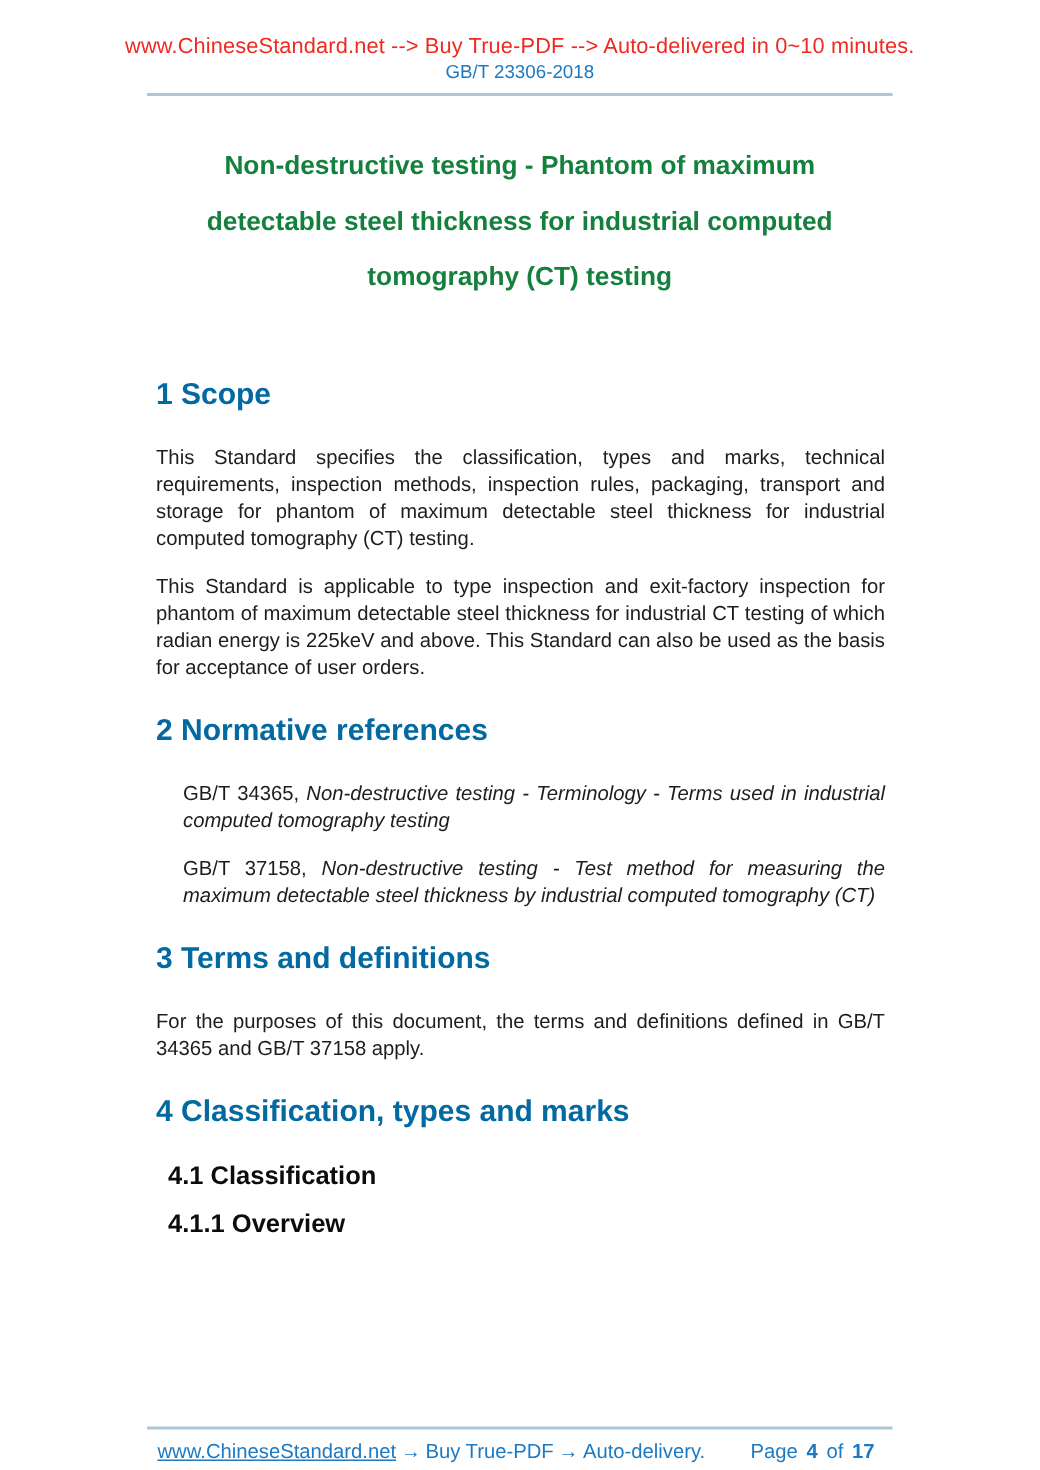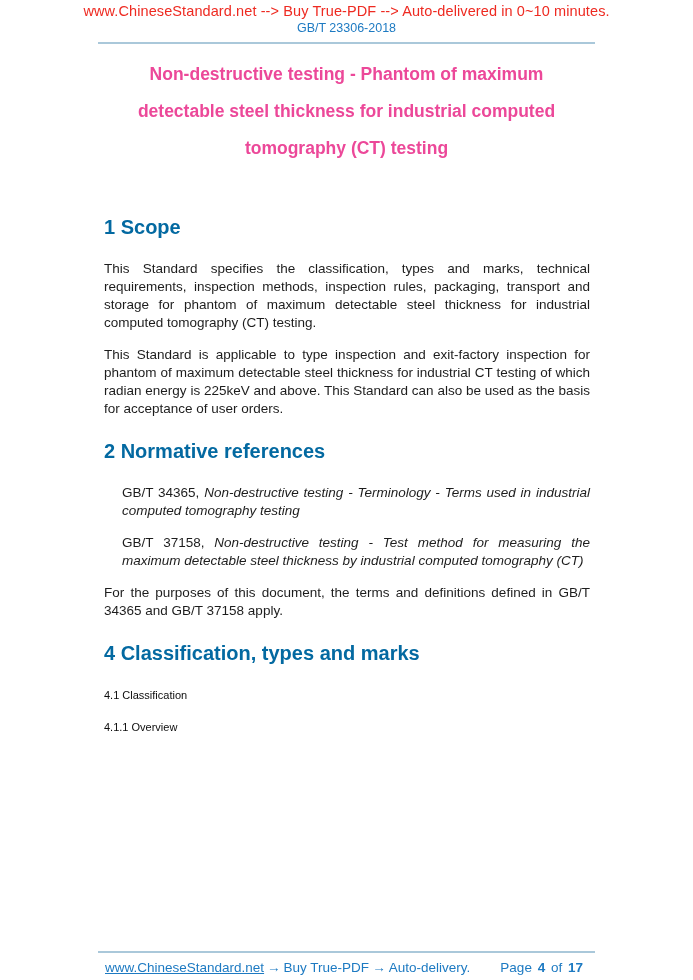--- a/index.html
+++ b/index.html
@@ -7,63 +7,63 @@
     position: relative;
     width: 693px;
     height: 980px;
     margin: 0 auto;
     background: #ffffff;
     font-family: "Liberation Sans", sans-serif;
     color: #1d1d1d;
     overflow: hidden;
   }
   
-  .header { text-align: center; padding-top: 2px; }
+  .header { text-align: center; padding-top: 22px; }
   .promo {
     color: #ee2a21;
     font-size: 14.5px;
     line-height: 19px;
     letter-spacing: 0.1px;
   }
   .doc-number {
     color: #1d7ac2;
     font-size: 12.5px;
     line-height: 15px;
   }
   .rule {
     width: 497px;
     height: 2px;
     background: #aac8da;
     margin: 6px auto 0 auto;
   }
   
   .doc-title {
-    margin-top: 12px;
+    margin-top: 28px;
     text-align: center;
     font-size: 17.5px;
     font-weight: bold;
     line-height: 37px;
-    color: #ec4899;
+    color: #15803d;
   }
   
   .content { margin-left: 104px; width: 486px; }
   .content h2 {
     font-size: 20px;
     line-height: 22px;
     font-weight: bold;
     color: #0369a1;
     margin: 22px 0 22px 0;
   }
   .content h2.first { margin-top: 49px; }
   .content h3 {
-    font-size: 11px;
+    font-size: 17px;
     line-height: 17px;
-    font-weight: normal;
+    font-weight: bold;
     color: #0c0c0c;
-    margin: 23px 0 0 0;
+    margin: 23px 0 0 8px;
   }
   .content h3.sub2 { margin-top: 15px; }
   .content p {
     margin: 0 0 14px 0;
     font-size: 13.5px;
     line-height: 18px;
     text-align: justify;
   }
   .content p.ref { margin-left: 18px; }
   .italic { font-style: italic; }
@@ -106,20 +106,21 @@
   <div class="content">
 
     <h2 class="first">1 Scope</h2>
     <p>This Standard specifies the classification, types and marks, technical requirements, inspection methods, inspection rules, packaging, transport and storage for phantom of maximum detectable steel thickness for industrial computed tomography (CT) testing.</p>
     <p>This Standard is applicable to type inspection and exit-factory inspection for phantom of maximum detectable steel thickness for industrial CT testing of which radian energy is 225keV and above. This Standard can also be used as the basis for acceptance of user orders.</p>
 
     <h2>2 Normative references</h2>
     <p class="ref"><span>GB/T 34365,</span> <span class="italic">Non-destructive testing - Terminology - Terms used in industrial computed tomography testing</span></p>
     <p class="ref"><span>GB/T 37158,</span> <span class="italic">Non-destructive testing - Test method for measuring the maximum detectable steel thickness by industrial computed tomography (CT)</span></p>
 
+    <h2>3 Terms and definitions</h2>
     <p>For the purposes of this document, the terms and definitions defined in GB/T 34365 and GB/T 37158 apply.</p>
 
     <h2>4 Classification, types and marks</h2>
     <h3>4.1 Classification</h3>
     <h3 class="sub2">4.1.1 Overview</h3>
 
   </div>
 
   <div class="footer">
     <div class="rule-bottom"></div>

